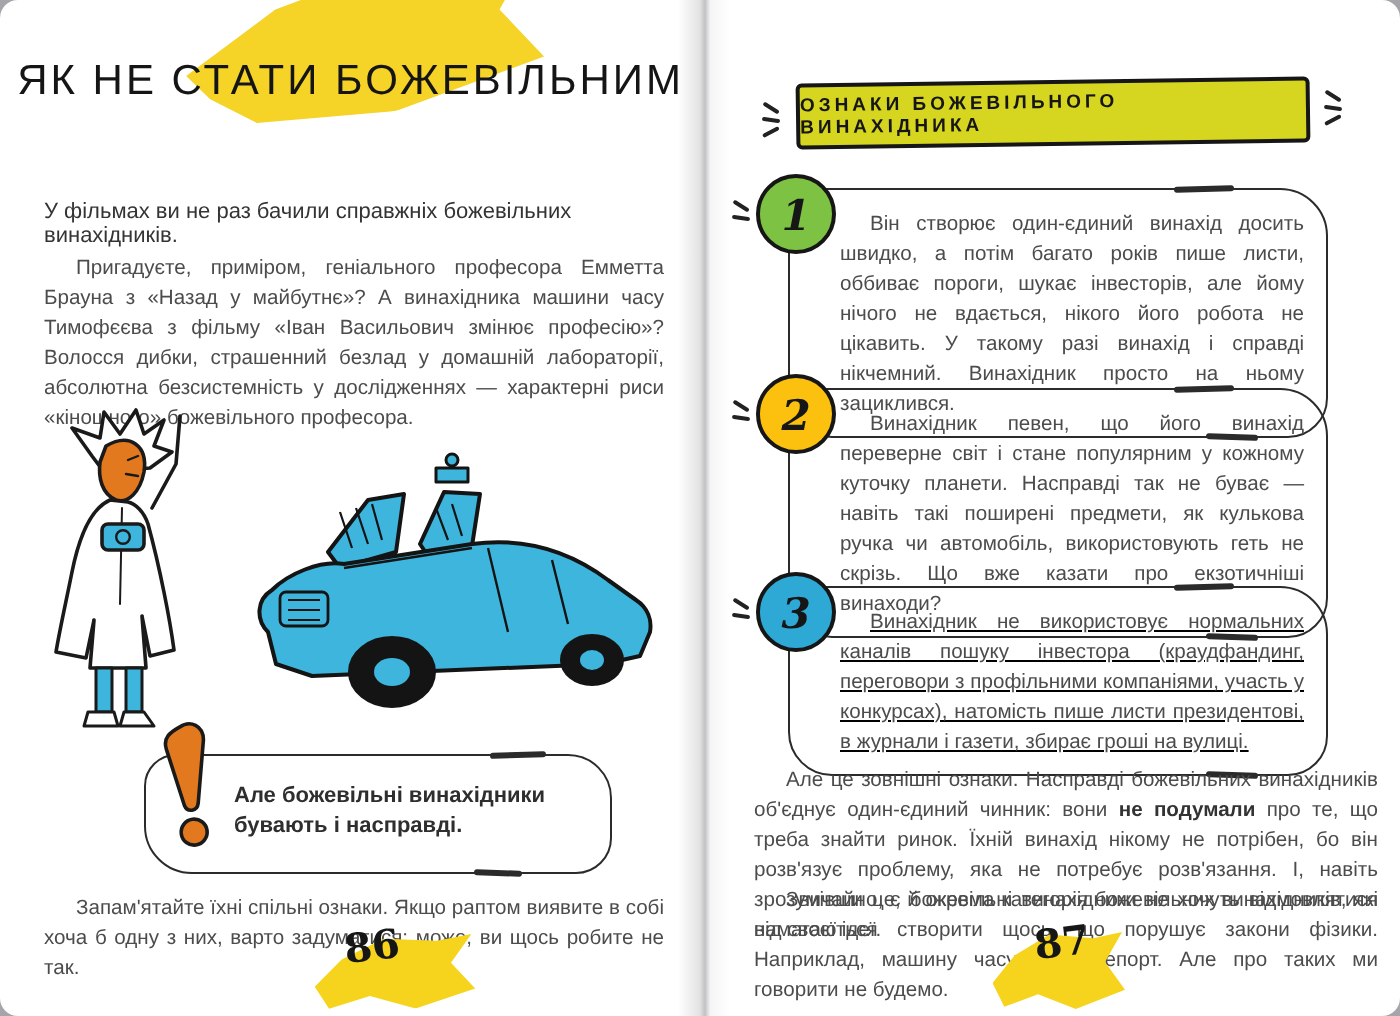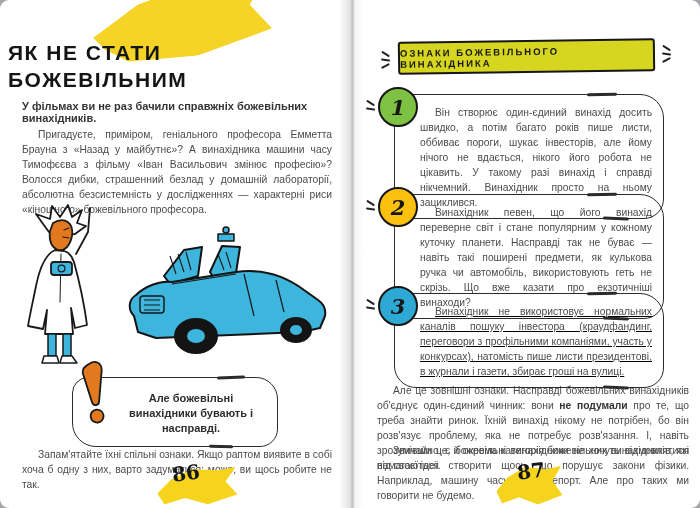--- a/index.html
+++ b/index.html
@@ -7,34 +7,34 @@
   body { font-family: "Liberation Sans", sans-serif; background:#a6a6aa; }
   .stage { position:relative; width:700px; height:508px; overflow:hidden; background:#a6a6aa; }
   .spread { position:absolute; inset:0; background:#ffffff; border-radius:9px; overflow:hidden; }
   .gutter { position:absolute; left:339px; top:0; width:26px; height:100%;
     background:linear-gradient(90deg, rgba(110,110,116,0) 0%, rgba(110,110,116,0.20) 42%, rgba(80,80,86,0.35) 52%, rgba(110,110,116,0.07) 62%, rgba(110,110,116,0) 100%); }
 
   
   .brush-title { position:absolute; left:92px; top:-12px; width:182px; height:70px; background:#f5d327;
     transform:rotate(-13deg);
     clip-path:polygon(0 42%, 28% 10%, 58% 0, 100% 12%, 88% 46%, 97% 86%, 54% 100%, 16% 86%, 5% 62%); }
-  .chapter-title { position:absolute; left:8px; top:27px; width:334px; text-align:left;
-    font-weight:700; font-size:21px; line-height:27px; letter-spacing:1.5px; color:#151515;margin-top:12px; }
+  .chapter-title { position:absolute; left:8px; top:27px; width:334px; text-align:right;
+    font-weight:400; font-size:21px; line-height:27px; letter-spacing:1.5px; color:#151515; }
   .chapter-title span { display:block; }
-  .intro { position:absolute; left:22px; top:100px; width:310px; font-weight:bold; font-size:11px; color:#343434; }
+  .intro { position:absolute; left:22px; top:100px; width:310px; font-weight:normal; font-size:11px; color:#343434; }
   .para { font-size:10.3px; line-height:15px; color:#4c4c4c; text-align:justify; }
   .para.indent { text-indent:16px; }
   .p-left-1 { position:absolute; left:22px; top:127px; width:310px; }
   .p-left-2 { position:absolute; left:22px; top:447px; width:310px; }
 
   .illo { position:absolute; left:14px; top:204px; width:322px; height:170px; }
 
-  .callout { position:absolute; left:72px; top:377px; width:206px; min-height:60px;
+  .callout { position:absolute; left:72px; top:377px; width:234px; min-height:60px;
     border:1.7px solid #2b2b2b; border-radius:16px 22px 18px 24px;
-    padding:13px 12px 10px 44px; font-weight:bold; font-size:11px; line-height:15px; color:#2e2e2e;text-align:center; }
+    padding:13px 12px 10px 44px; font-weight:bold; font-size:11px; line-height:15px; color:#2e2e2e; }
   .callout::before { content:""; position:absolute; top:-2px; right:32px; width:28px; height:3px; background:#2b2b2b; border-radius:3px; transform:rotate(-2deg); }
   .callout::after  { content:""; position:absolute; bottom:-2px; right:44px; width:24px; height:3px; background:#2b2b2b; border-radius:3px; transform:rotate(2deg); }
   .excl { position:absolute; left:80px; top:360px; width:32px; height:68px; z-index:2; }
 
   .swoosh { position:absolute; background:#f6d41e;
     clip-path:polygon(0 60%, 18% 25%, 45% 0, 78% 8%, 100% 2%, 86% 40%, 100% 78%, 62% 100%, 34% 78%, 8% 92%); }
   .swoosh-86 { left:157px; top:469px; width:80px; height:36px; transform:rotate(-4deg); }
   .swoosh-87 { left:496px; top:467px; width:66px; height:38px; transform:rotate(-3deg); }
   .pagenum { position:absolute; font-family:"DejaVu Serif", serif; font-weight:bold; font-size:20px; color:#161616; transform:rotate(-7deg); }
   .pn-86 { left:172px; top:461px; }

